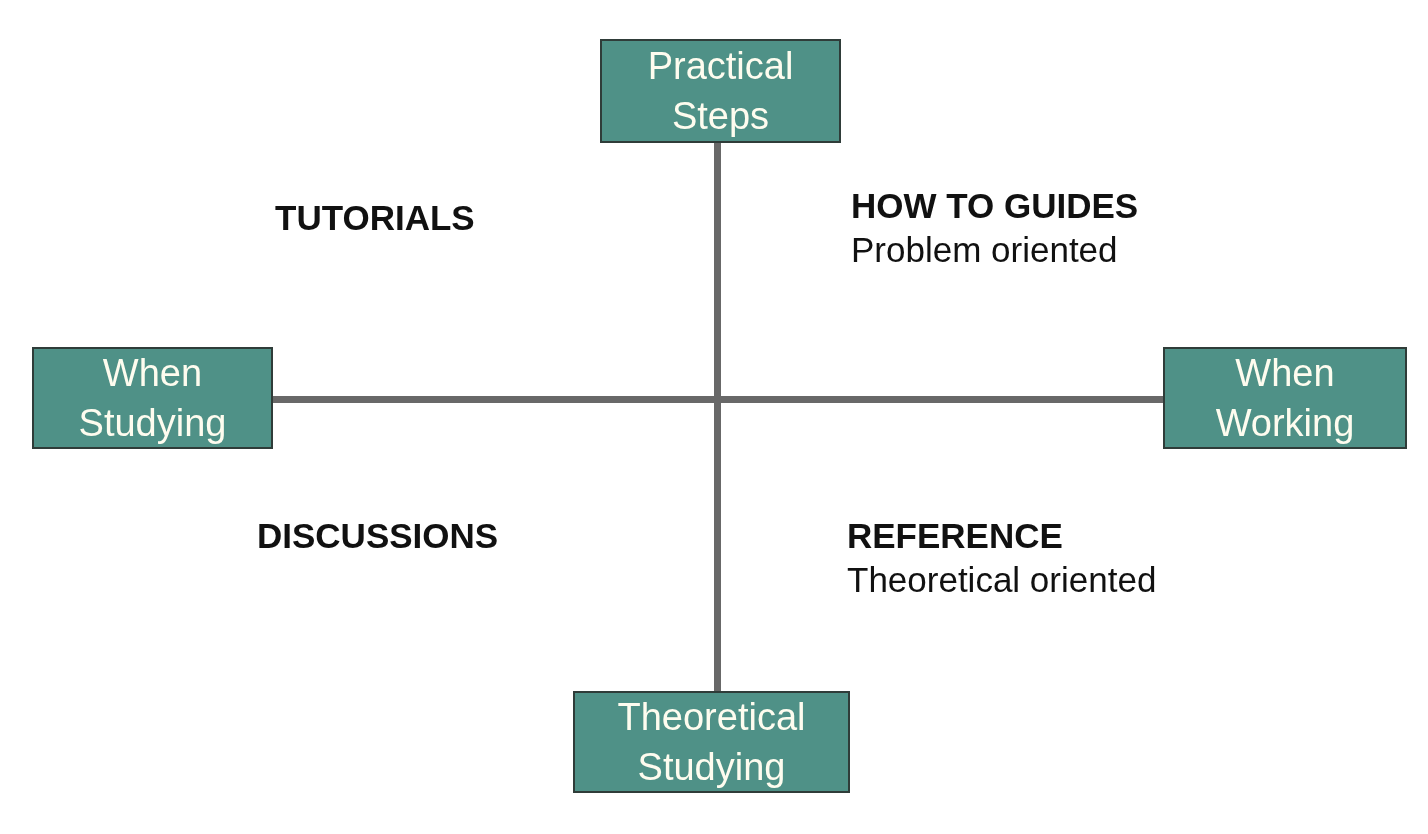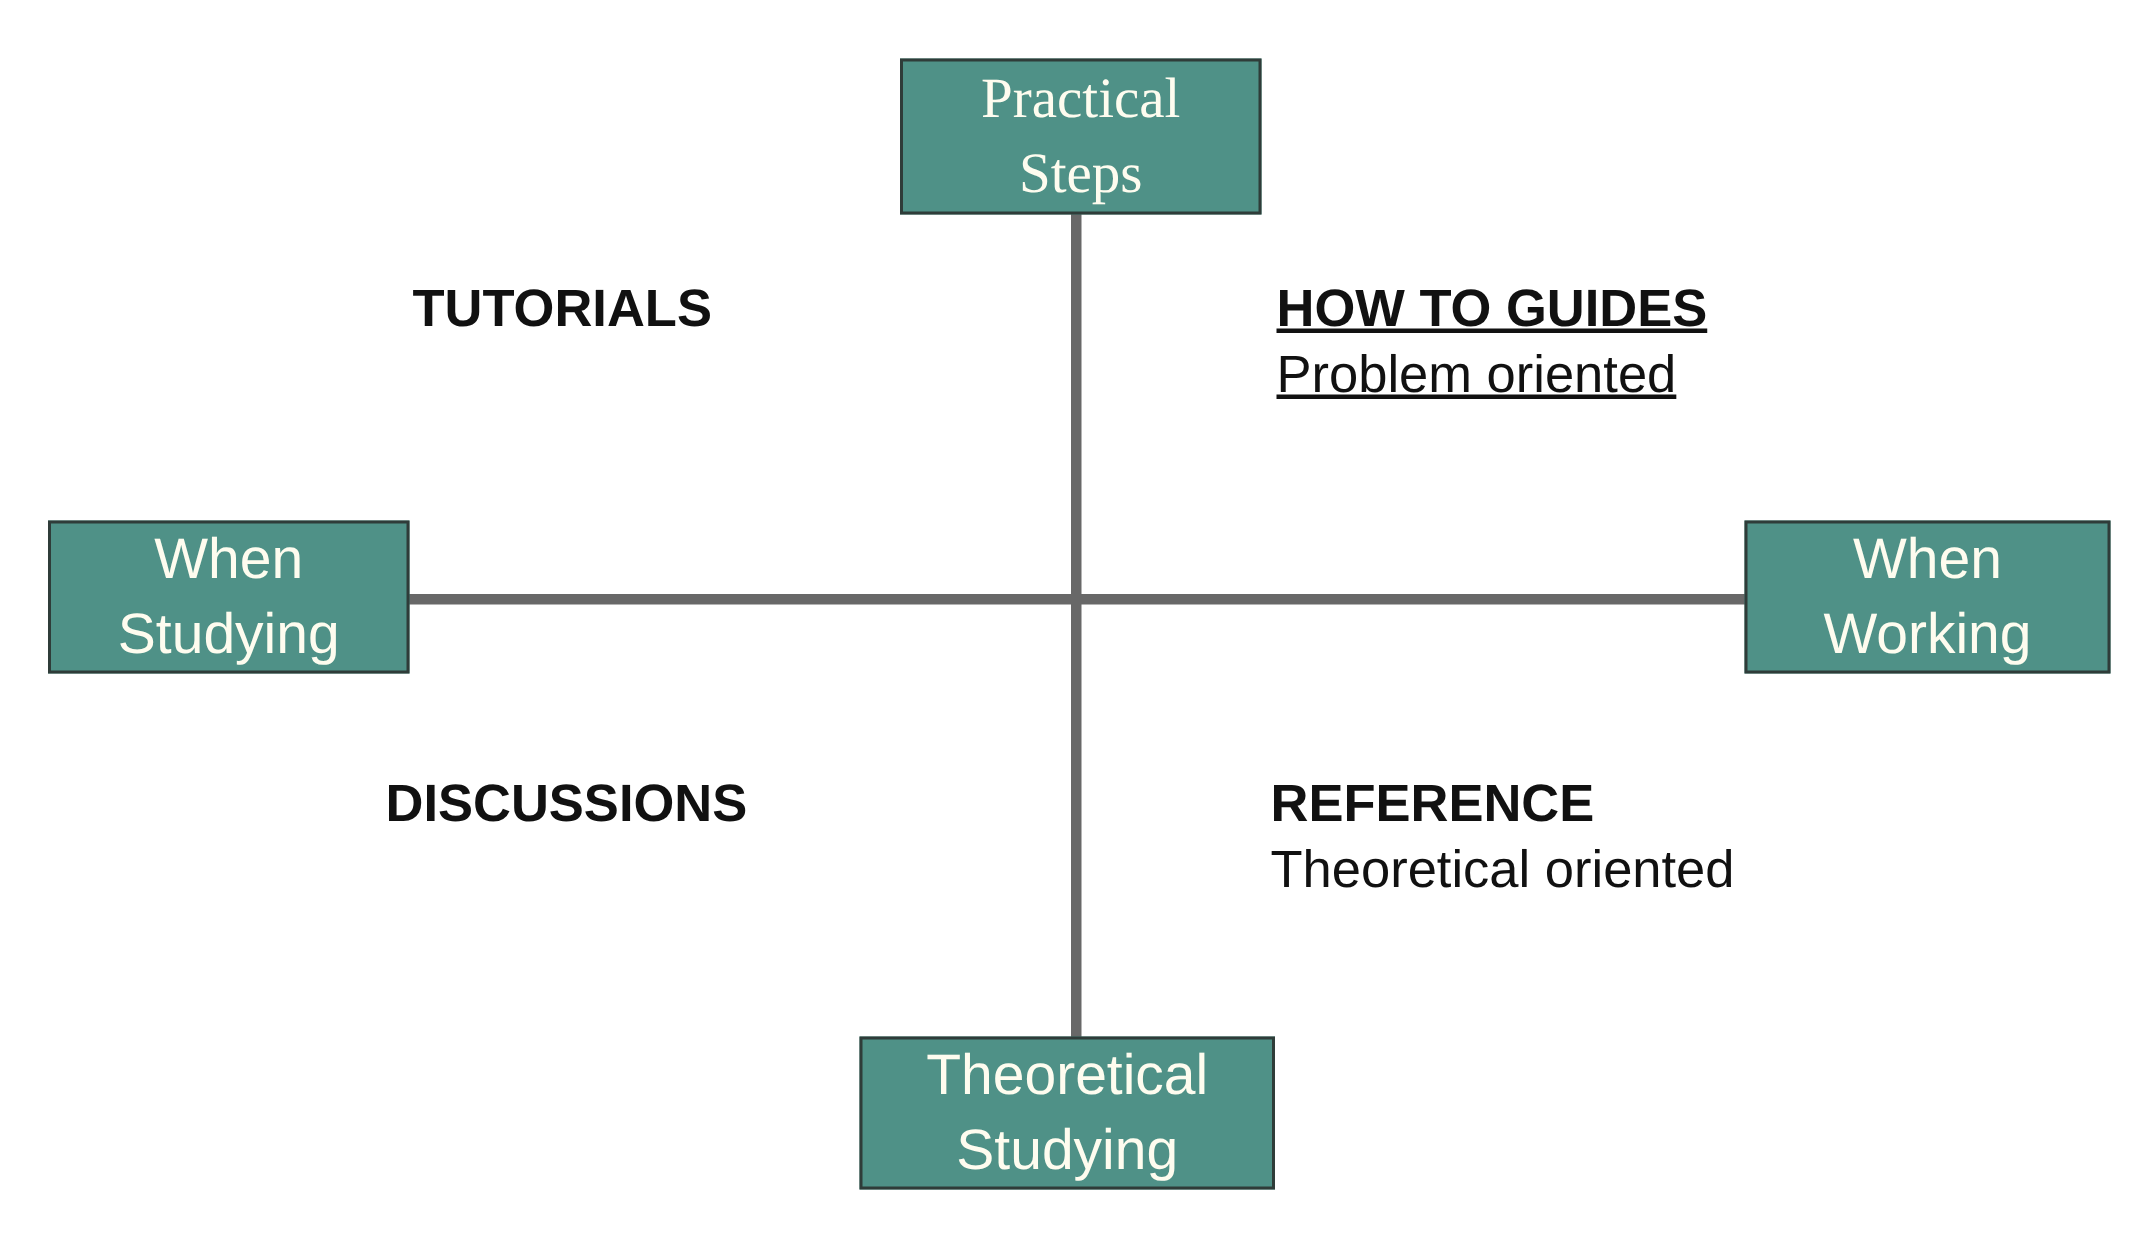--- a/index.html
+++ b/index.html
@@ -44,34 +44,34 @@
     border: 2px solid var(--node-border);
     color: var(--node-text);
     font-size: 38px;
     line-height: 1.32;
     text-align: center;
     display: flex;
     align-items: center;
     justify-content: center;
     white-space: pre-line;
   }
-  .node.top    { left: 600px;  top: 39px;  width: 241px; height: 104px; font-family: Liberation Serif, serif; }
+  .node.top    { left: 600px;  top: 39px;  width: 241px; height: 104px; }
   .node.left   { left: 32px;   top: 347px; width: 241px; height: 102px; }
   .node.right  { left: 1163px; top: 347px; width: 244px; height: 102px; }
   .node.bottom { left: 573px;  top: 691px; width: 277px; height: 102px; }
   .quadrant-label {
     position: absolute;
     color: var(--label-text);
     font-size: 35px;
     line-height: 1.27;
     white-space: nowrap;
   }
   .quadrant-label .q-title { font-weight: bold; }
-  .quadrant-label.tl { left: 275px; top: 184px; }
-  .quadrant-label.tr { left: 851px; top: 184px; text-decoration: underline; }
+  .quadrant-label.tl { left: 275px; top: 196px; }
+  .quadrant-label.tr { left: 851px; top: 184px; }
   .quadrant-label.bl { left: 257px; top: 514px; }
   .quadrant-label.br { left: 847px; top: 514px; }
 </style>
 </head>
 <body>
 
 <div class="stage">
 
   <div class="axis-line vertical"></div>
   <div class="axis-line horizontal"></div>

